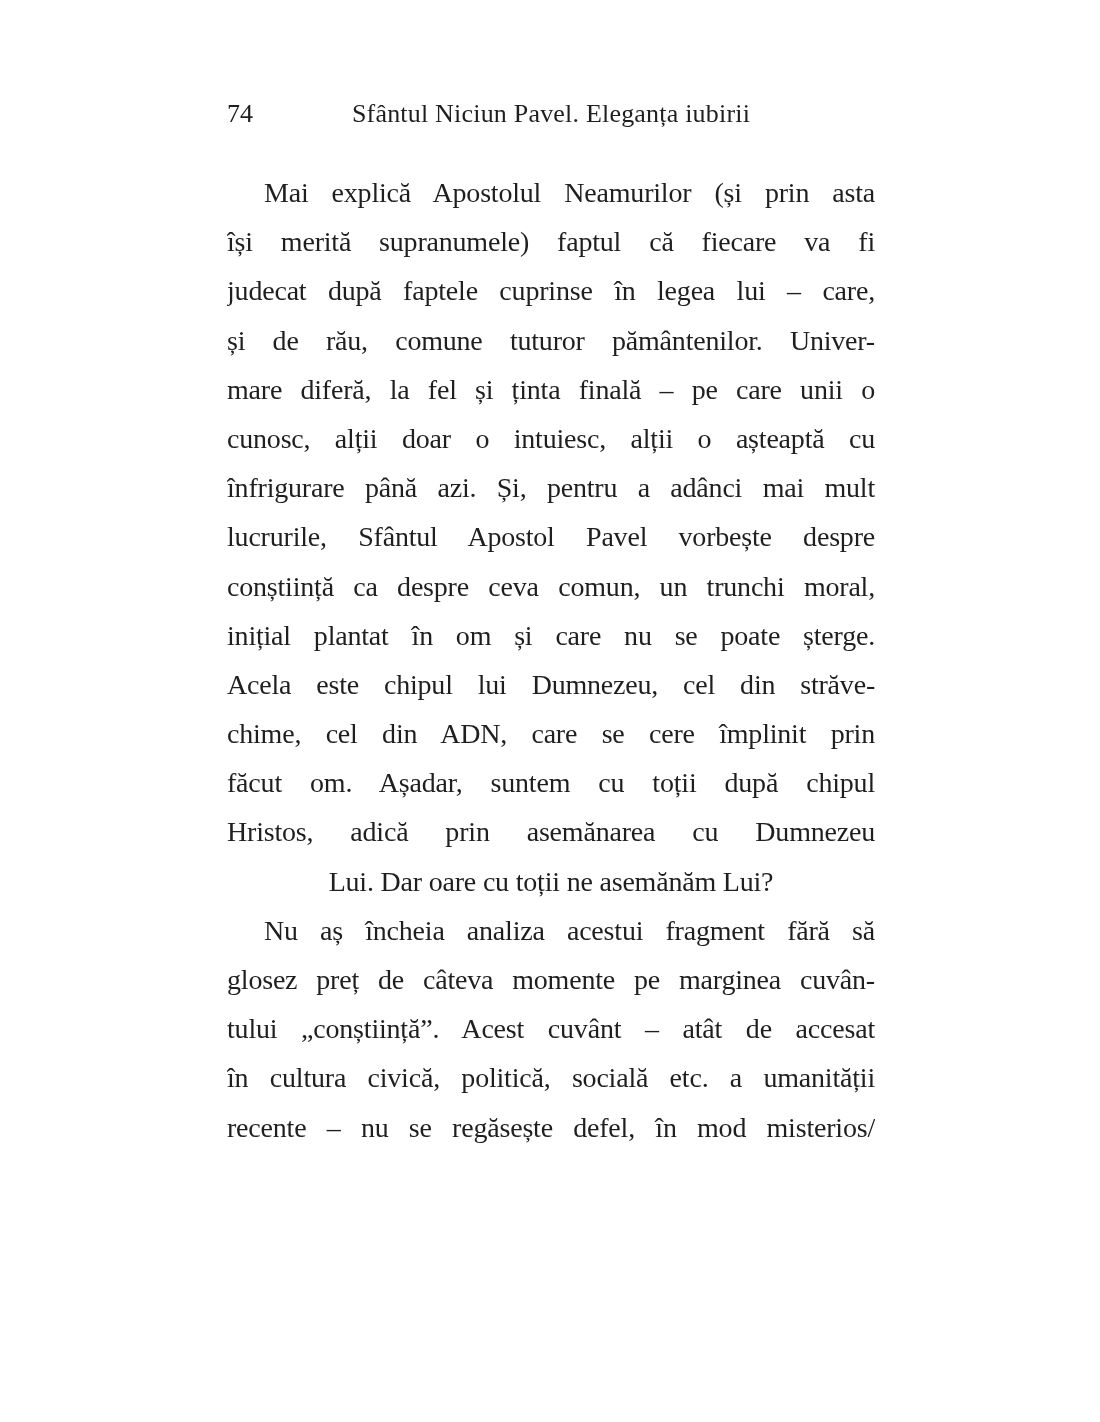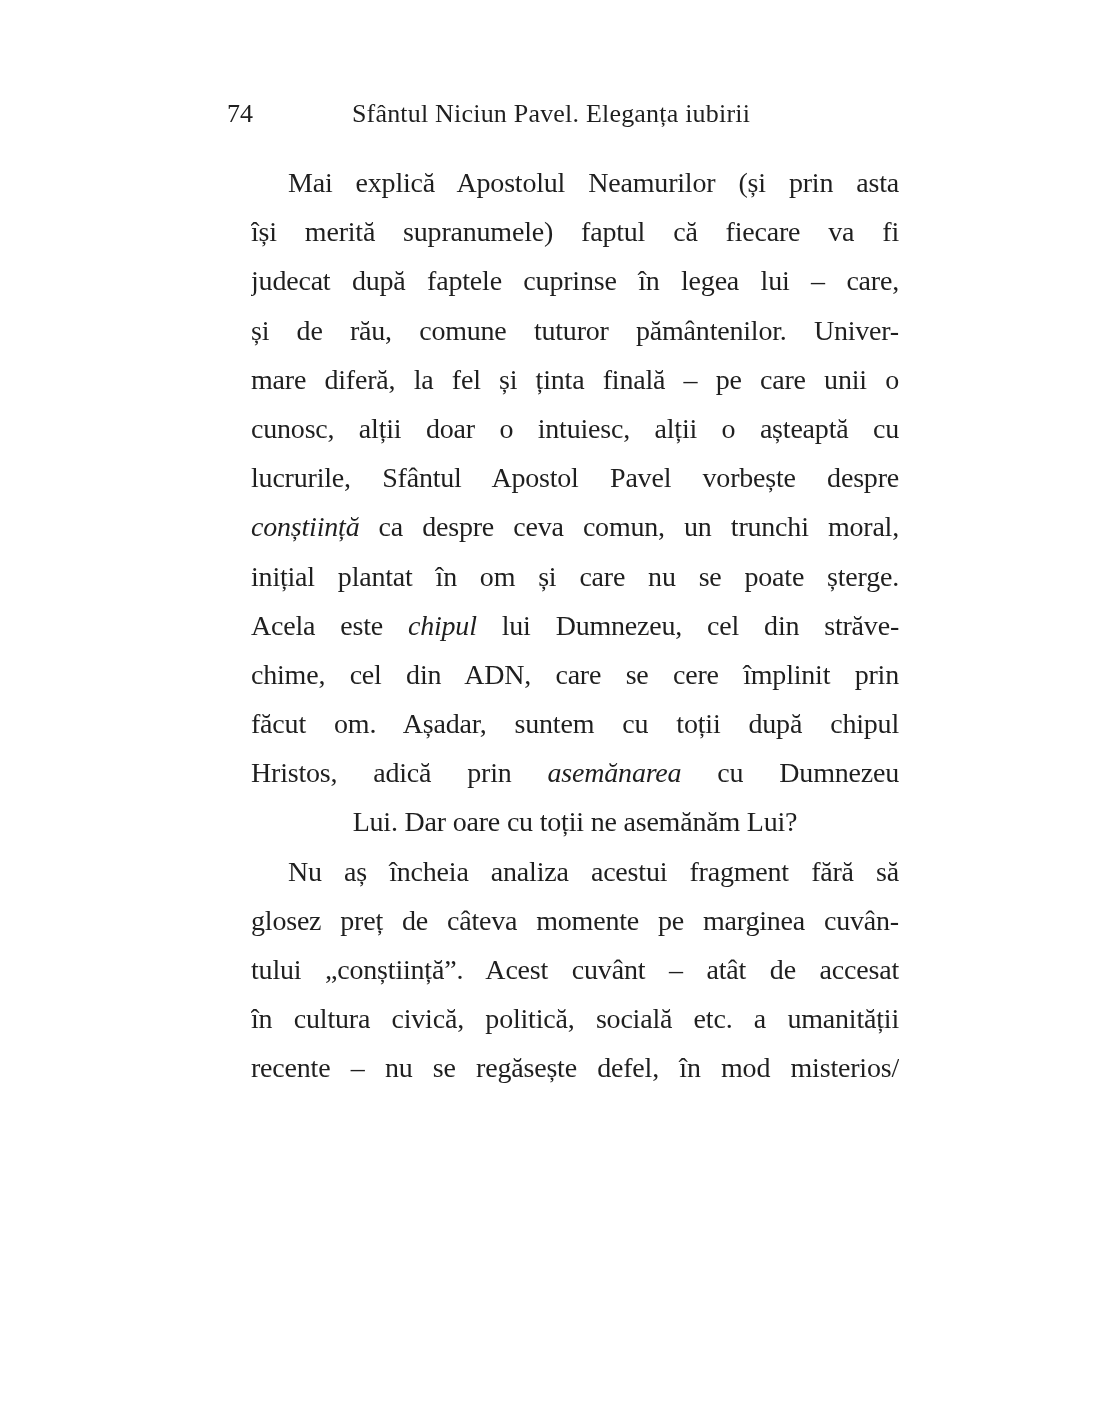--- a/index.html
+++ b/index.html
@@ -31,65 +31,64 @@
     top: 0;
   }
   .running-head {
     display: block;
     text-align: center;
     width: 100%;
     letter-spacing: 0.2px;
   }
   .body-text {
     position: absolute;
-    top: 158px;
+    top: 168px;
     left: 227px;
     width: 648px;
     font-size: 28px;
     line-height: 49.2px;
     letter-spacing: -0.2px;
-    margin-left: 24px;
   }
   .line {
     height: 49.2px;
     overflow: hidden;
     text-align: center;
     white-space: normal;
   }
   .line.j {
     text-align: justify;
     text-align-last: justify;
   }
   .line.j::after {
     content: "";
     display: inline-block;
     width: 100%;
   }
   .line.indent {
     padding-left: 37px;
   }
   .it {
-    font-style: italic;
   }
 </style>
 </head>
 <body>
 
 <div class="page" style="color: rgb(31, 31, 31); background: rgb(255, 255, 255);">
   <div class="header">
     <span class="page-num">74</span>
     <span class="running-head">Sfântul Niciun Pavel. Eleganța iubirii</span>
   </div>
   <div class="body-text" id="body-text">
       <div class="line j indent"><span>Mai explică Apostolul Neamurilor (și prin asta</span></div>
       <div class="line j"><span>își merită supranumele) faptul că fiecare va fi</span></div>
       <div class="line j"><span>judecat după faptele cuprinse în legea lui – care,</span></div>
       <div class="line j"><span>și de rău, comune tuturor pământenilor. Univer-</span></div>
       <div class="line j"><span>mare diferă, la fel și ținta finală – pe care unii o</span></div>
       <div class="line j"><span>cunosc, alții doar o intuiesc, alții o așteaptă cu</span></div>
+      <div class="line j"><span>înfrigurare până azi. Și, pentru a adânci mai mult</span></div>
       <div class="line j"><span>lucrurile, Sfântul Apostol Pavel vorbește despre</span></div>
       <div class="line j"><span class="it">conștiință</span><span> ca despre ceva comun, un trunchi moral,</span></div>
       <div class="line j"><span>inițial plantat în om și care nu se poate șterge.</span></div>
       <div class="line j"><span>Acela este </span><span class="it">chipul</span><span> lui Dumnezeu, cel din străve-</span></div>
       <div class="line j"><span>chime, cel din ADN, care se cere împlinit prin</span></div>
       <div class="line j"><span>făcut om. Așadar, suntem cu toții după chipul</span></div>
       <div class="line j"><span>Hristos, adică prin </span><span class="it">asemănarea</span><span> cu Dumnezeu</span></div>
       <div class="line"><span>Lui. Dar oare cu toții ne asemănăm Lui?</span></div>
       <div class="line j indent"><span>Nu aș încheia analiza acestui fragment fără să</span></div>
       <div class="line j"><span>glosez preț de câteva momente pe marginea cuvân-</span></div>

